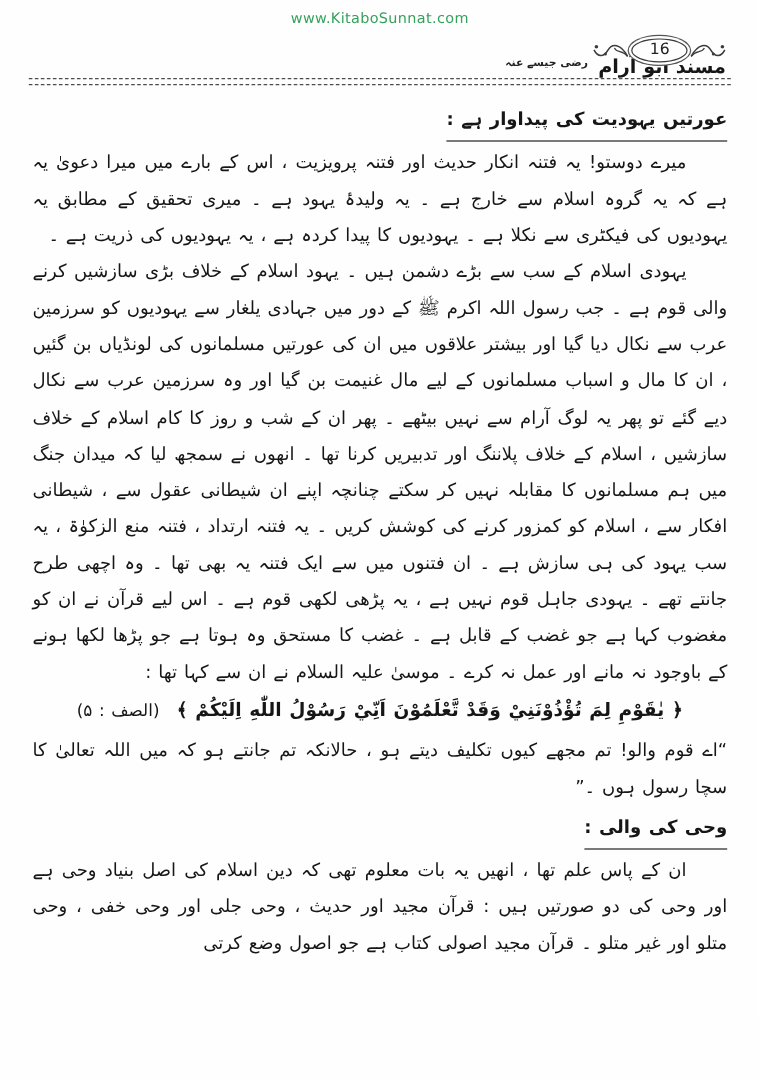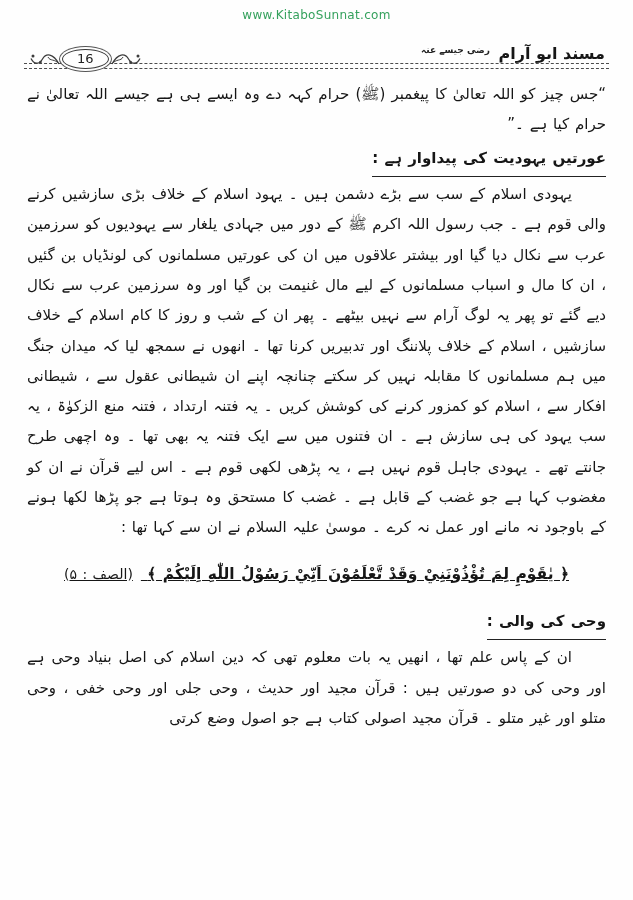--- a/index.html
+++ b/index.html
@@ -25,21 +25,22 @@
     padding-top: 8px;
     direction: ltr;
     font-family: "DejaVu Sans", sans-serif;
   }
   .header-row {
     display: flex;
     direction: ltr;              
     justify-content: space-between;
     align-items: flex-end;
     padding: 0 28px 0 30px;
-    margin-top: 22px;
+    margin-top: 10px;
+    flex-direction: column;
   }
   .pn-ornament {
     display: inline-flex;
     align-items: center;
     gap: 2px;
     margin-bottom: -6px;         
     position: relative;
     z-index: 2;
   }
   .pn-oval {
@@ -85,24 +86,23 @@
   .quote-line { margin: 0; }
   .heading-line { margin: 3px 0 2px 0; text-align: right; }
   .heading {
     display: inline-block;
     font-weight: bold;
     border-bottom: 1.4px solid #222;
     padding-bottom: 3px;
   }
   .verse-line {
     text-align: center;
-    margin: 16px 0;
+    margin: 2px 0;
     font-weight: bold;
     font-size: 15.5px;
-    text-decoration: underline;
   }
   .verse-ref { font-weight: normal; font-size: 14px; margin-right: 8px; }
 </style>
 </head>
 <body>
 
 <div class="page">
 
   <div class="watermark">www.KitaboSunnat.com</div>
 
@@ -125,36 +125,37 @@
     <span class="book-title">
       <span>مسند ابو آرام</span>
       <span class="honorific">رضی جیسے عنہ</span>
     </span>
   </div>
 
   <div class="header-rule"></div>
 
   <div class="body">
 
-    <p class="para quote-line">“جس چیز کو اللہ تعالیٰ کا پیغمبر (ﷺ) حرام کہہ دے وہ ایسے ہی ہے جیسے اللہ تعالیٰ نے حرام کیا ہے ۔”</p>
 
 
     <div class="heading-line">
       <span class="heading">عورتیں یہودیت کی پیداوار ہے :</span>
     </div>
 
+    <p class="para indent">میرے دوستو! یہ فتنہ انکار حدیث اور فتنہ پرویزیت ، اس کے بارے میں میرا دعویٰ یہ ہے کہ یہ گروہ اسلام سے خارج ہے ۔ یہ ولیدۂ یہود ہے ۔ میری تحقیق کے مطابق یہ یہودیوں کی فیکٹری سے نکلا ہے ۔ یہودیوں کا پیدا کردہ ہے ، یہ یہودیوں کی ذریت ہے ۔</p>
 
 
     <p class="para indent">یہودی اسلام کے سب سے بڑے دشمن ہیں ۔ یہود اسلام کے خلاف بڑی سازشیں کرنے والی قوم ہے ۔ جب رسول اللہ اکرم ﷺ کے دور میں جہادی یلغار سے یہودیوں کو سرزمین عرب سے نکال دیا گیا اور بیشتر علاقوں میں ان کی عورتیں مسلمانوں کی لونڈیاں بن گئیں ، ان کا مال و اسباب مسلمانوں کے لیے مال غنیمت بن گیا اور وہ سرزمین عرب سے نکال دیے گئے تو پھر یہ لوگ آرام سے نہیں بیٹھے ۔ پھر ان کے شب و روز کا کام اسلام کے خلاف سازشیں ، اسلام کے خلاف پلاننگ اور تدبیریں کرنا تھا ۔ انھوں نے سمجھ لیا کہ میدان جنگ میں ہم مسلمانوں کا مقابلہ نہیں کر سکتے چنانچہ اپنے ان شیطانی عقول سے ، شیطانی افکار سے ، اسلام کو کمزور کرنے کی کوشش کریں ۔ یہ فتنہ ارتداد ، فتنہ منع الزکوٰۃ ، یہ سب یہود کی ہی سازش ہے ۔ ان فتنوں میں سے ایک فتنہ یہ بھی تھا ۔ وہ اچھی طرح جانتے تھے ۔ یہودی جاہل قوم نہیں ہے ، یہ پڑھی لکھی قوم ہے ۔ اس لیے قرآن نے ان کو مغضوب کہا ہے جو غضب کے قابل ہے ۔ غضب کا مستحق وہ ہوتا ہے جو پڑھا لکھا ہونے کے باوجود نہ مانے اور عمل نہ کرے ۔ موسیٰ علیہ السلام نے ان سے کہا تھا :</p>
 
     <div class="verse-line">
       <span>﴿ يٰقَوْمِ لِمَ تُؤْذُوْنَنِيْ وَقَدْ تَّعْلَمُوْنَ اَنِّيْ رَسُوْلُ اللّٰهِ اِلَيْكُمْ ﴾</span>
       <span class="verse-ref">(الصف : ۵)</span>
     </div>
 
+    <p class="para">“اے قوم والو! تم مجھے کیوں تکلیف دیتے ہو ، حالانکہ تم جانتے ہو کہ میں اللہ تعالیٰ کا سچا رسول ہوں ۔”</p>
 
     <div class="heading-line">
       <span class="heading">وحی کی والی :</span>
     </div>
 
     <p class="para indent">ان کے پاس علم تھا ، انھیں یہ بات معلوم تھی کہ دین اسلام کی اصل بنیاد وحی ہے اور وحی کی دو صورتیں ہیں : قرآن مجید اور حدیث ، وحی جلی اور وحی خفی ، وحی متلو اور غیر متلو ۔ قرآن مجید اصولی کتاب ہے جو اصول وضع کرتی</p>
 
   </div>
 
 </div>

